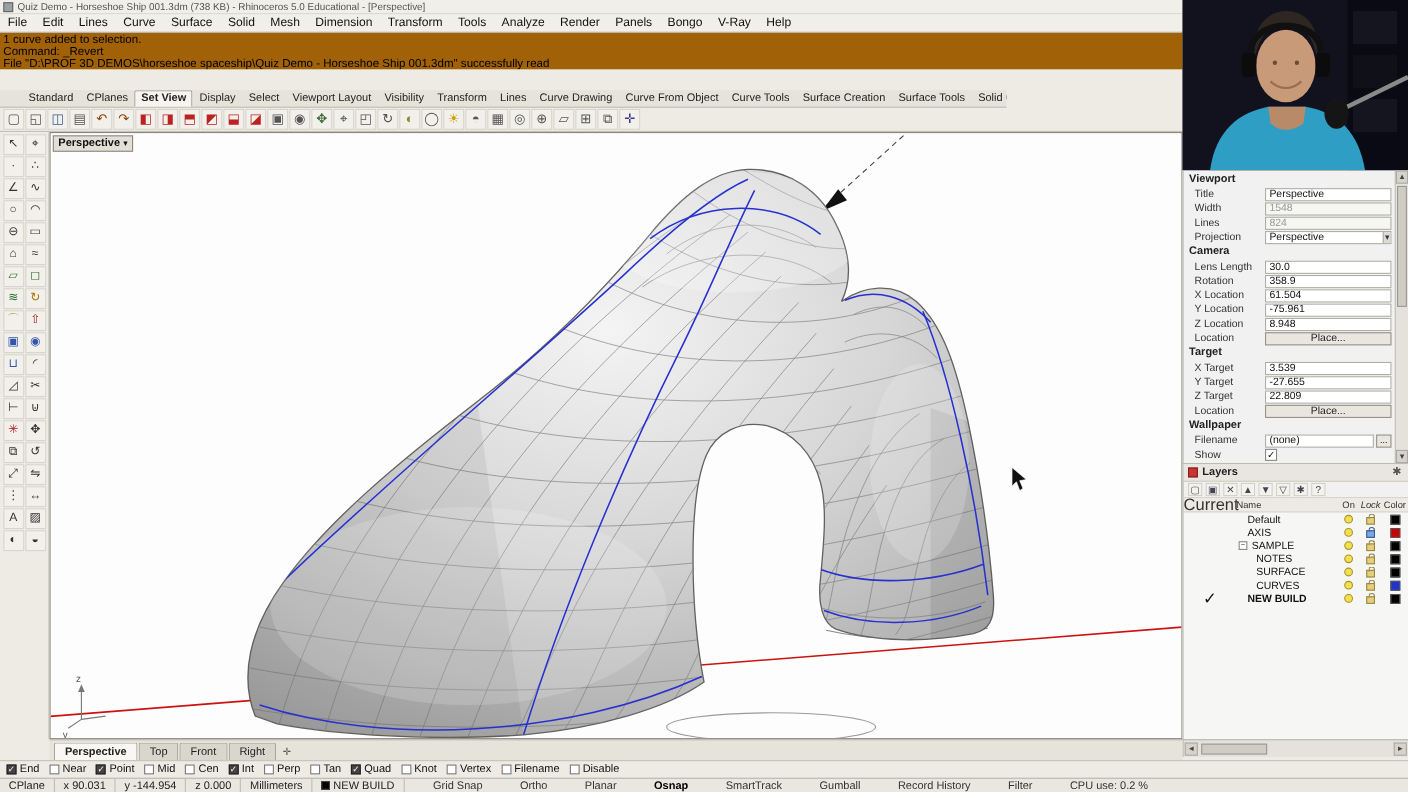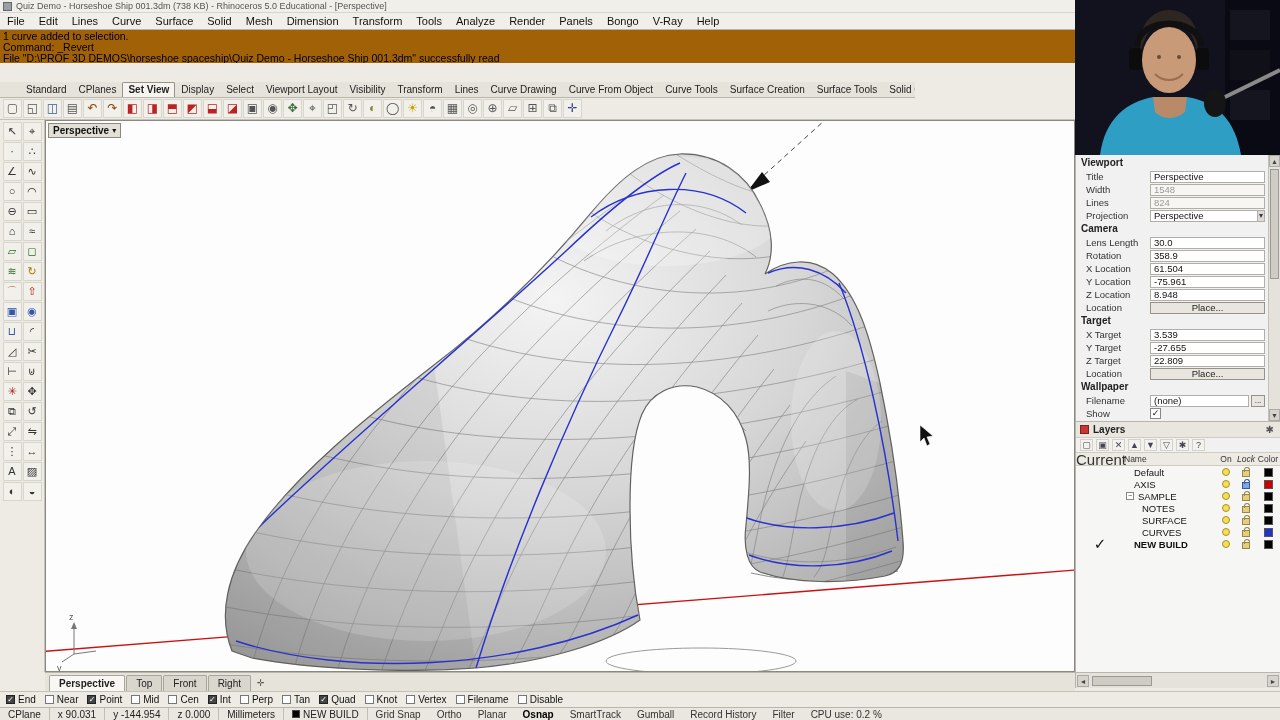--- a/index.html
+++ b/index.html
@@ -70,21 +70,21 @@
 .vtab.vactive{background:#f8f7f3;font-weight:bold;}
 .vtplus{font-size:9px;color:#555;padding:0 5px;line-height:15px;}
 .osnapbar{position:absolute;left:0;top:691px;width:1280px;height:16px;background:#edebe4;border-top:1px solid #c4c1b8;display:flex;align-items:center;gap:9px;padding-left:6px;overflow:hidden;}
 .oitem{display:flex;align-items:center;gap:3px;}
 .ocheck{width:9px;height:9px;border:1px solid #777;background:#fff;font-size:8px;line-height:8px;text-align:center;color:#fff;flex-shrink:0;}
 .ochecked{background:#444;border-color:#222;}
 .olab{font-size:10px;color:#111;}
 .statusbar{position:absolute;left:0;top:707px;width:1280px;height:13px;background:#e9e7e0;border-top:1px solid #b8b5ac;display:flex;align-items:center;font-size:10px;color:#222;overflow:hidden;}
 .scell{height:12px;line-height:11px;padding:0 8px;border-right:1px solid #c0bdb4;white-space:nowrap;display:flex;align-items:center;gap:3px;}
 .ssw{width:8px;height:8px;display:inline-block;border:1px solid #444;}
-.stoggle{padding:0 8px;white-space:nowrap;color:#333;}
+.stoggle{padding:0 8px;white-space:nowrap;color:#333;margin-left:18px;}
 .sactive{font-weight:bold;color:#000;}
 </style>
 </head>
 <body>
 
 <div class="app">
 
   <div class="titlebar">
     <span class="appicon"></span>
     <span class="titletext">Quiz Demo - Horseshoe Ship 001.3dm (738 KB) - Rhinoceros 5.0 Educational - [Perspective]</span>

